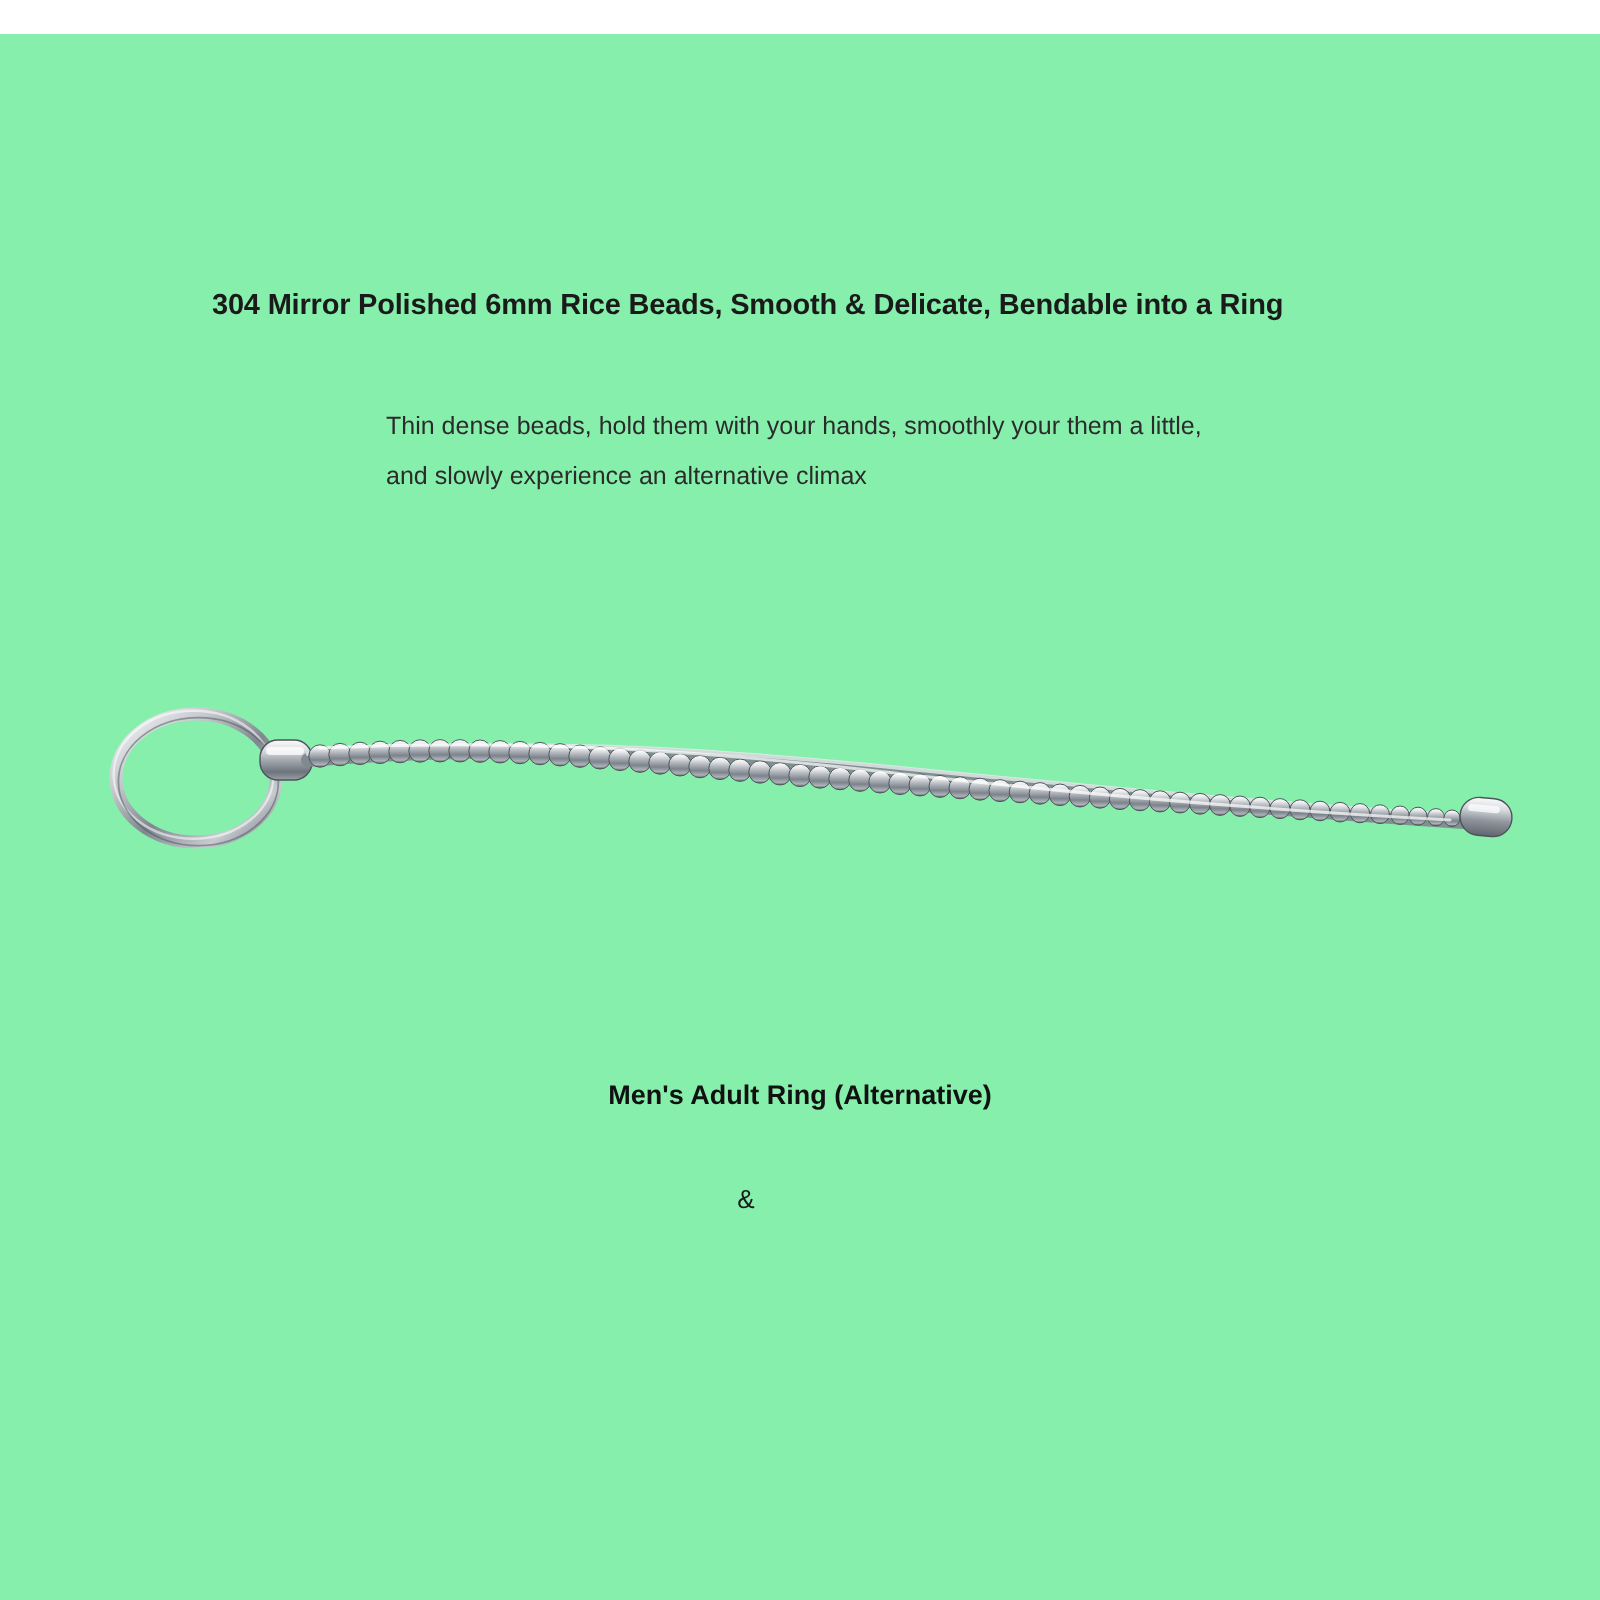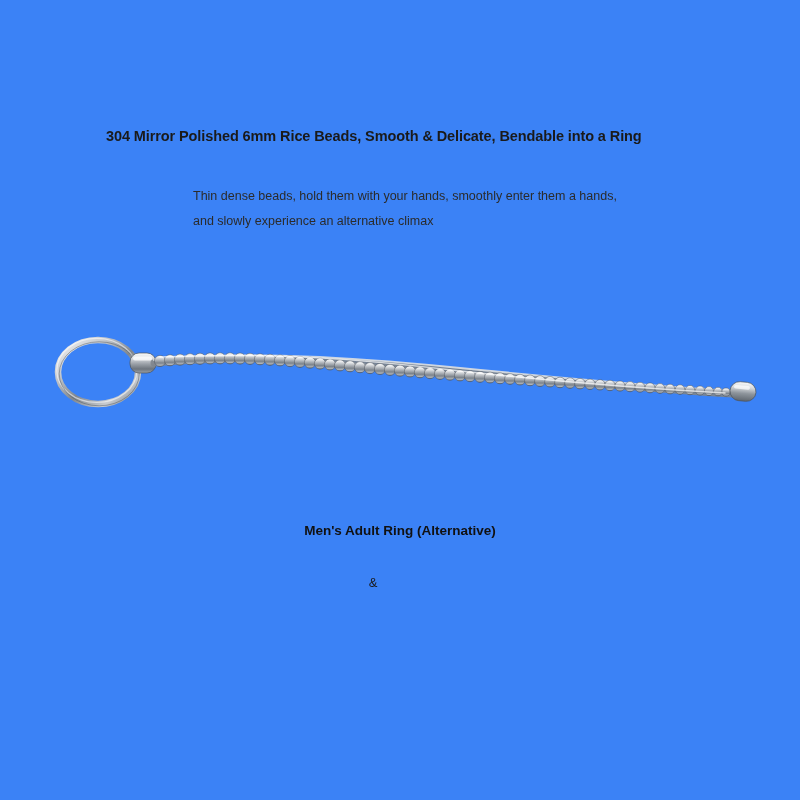--- a/index.html
+++ b/index.html
@@ -12,21 +12,22 @@
     height: 800px;
     position: relative;
     overflow: hidden;
     font-family: "Liberation Sans", sans-serif;
     color: #1c1c1c;
   }
 
   .page {
     position: absolute;
     inset: 0;
-    background: #3b82f6;
+    background: #86efac;
+    margin-top: 17px;
   }
 
   .headline {
     position: absolute;
     left: 106px;
     top: 128px;
     width: 620px;
     font-size: 14.5px;
     font-weight: bold;
     letter-spacing: -0.1px;
@@ -81,21 +82,21 @@
     height: 130px;
   }
 </style>
 </head>
 <body>
 
 <div class="page">
 
   <div class="headline">304 Mirror Polished 6mm Rice Beads, Smooth &amp; Delicate, Bendable into a Ring</div>
 
-  <div class="subcopy">Thin dense beads, hold them with your hands, smoothly enter them a hands, and slowly experience an alternative climax</div>
+  <div class="subcopy">Thin dense beads, hold them with your hands, smoothly your them a little, and slowly experience an alternative climax</div>
 
   <div class="product">
     <svg viewBox="0 0 760 130" xmlns="http://www.w3.org/2000/svg" aria-hidden="true">
       <defs>
         <linearGradient id="beadGrad" x1="0" y1="0" x2="0" y2="1">
           <stop offset="0%" stop-color="#fdfdfd"></stop>
           <stop offset="18%" stop-color="#e6e8ea"></stop>
           <stop offset="42%" stop-color="#b0b5bb"></stop>
           <stop offset="68%" stop-color="#7c838b"></stop>
           <stop offset="88%" stop-color="#aeb3b9"></stop>

